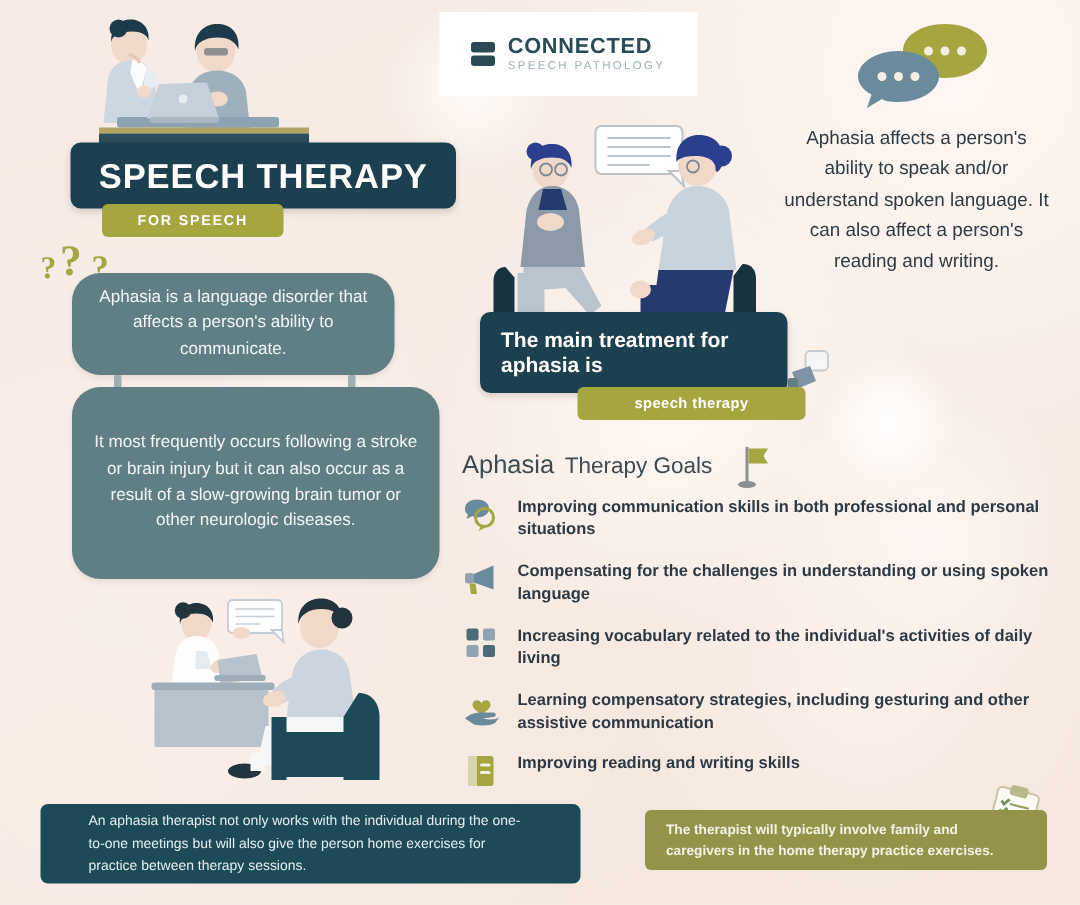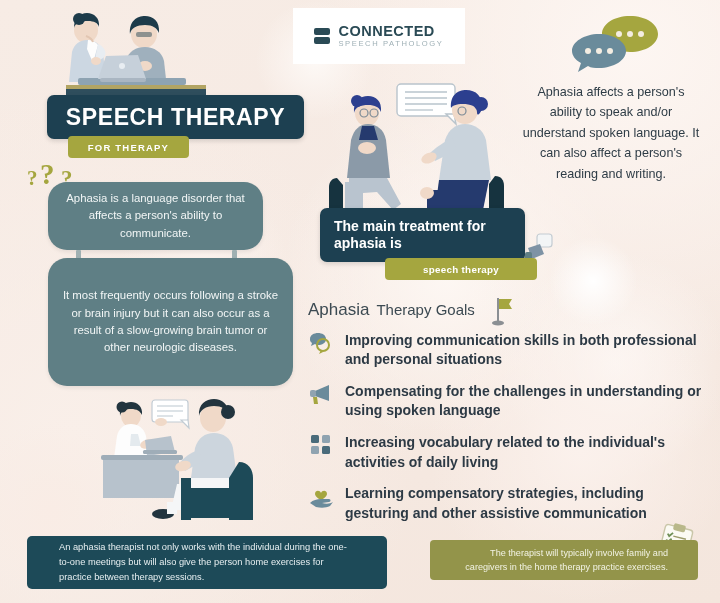--- a/index.html
+++ b/index.html
@@ -89,34 +89,34 @@
   #treat-badge span{color:#fff;font-size:9.8px;font-weight:bold;letter-spacing:.3px;}
 
   
   #goals-head{position:absolute;left:308px;top:300px;display:flex;align-items:baseline;gap:7px;}
   #goals-head .g1{font-size:17px;color:#3c4a52;}
   #goals-head .g2{font-size:15px;color:#3c4a52;}
   #goals-flag{position:absolute;left:487px;top:296px;width:26px;height:30px;}
 
   #goals-list{position:absolute;left:308px;top:330px;width:400px;}
   .goal{display:flex;align-items:flex-start;gap:11px;margin-bottom:11.5px;}
-  .goal .gtxt{font-size:14px;font-weight:bold;color:#2d3a45;line-height:1.38;padding-top:1px;}
+  .goal .gtxt{font-size:11px;font-weight:bold;color:#2d3a45;line-height:1.38;padding-top:1px;}
   .gicon{width:26px;height:26px;flex:0 0 26px;display:flex;align-items:center;justify-content:center;}
 
   
   #banner-left{
     position:absolute;left:27px;top:536px;width:360px;height:53px;background:#1d4a58;border-radius:5px;
     display:flex;align-items:center;
   }
   #banner-left p{margin:18px;padding:0 14px;color:#e6eef0;font-size:9.3px;line-height:1.58;}
   #banner-right{
     position:absolute;left:430px;top:540px;width:268px;height:40px;background:#93944a;border-radius:4px;
     display:flex;align-items:center;
   }
-  #banner-right p{margin:16px;padding:0 14px;color:#f2f3e4;font-size:9.1px;line-height:1.55;text-align:right;}
+  #banner-right p{margin:0;padding:0 14px;color:#f2f3e4;font-size:9.1px;line-height:1.55;text-align:left;font-weight:bold;}
 
   
   .illus{position:absolute;}
   #illus-top{left:48px;top:8px;width:170px;height:100px;}
   #illus-mid{left:315px;top:78px;width:200px;height:148px;}
   #illus-bot{left:95px;top:392px;width:190px;height:135px;}
   #bubbles{position:absolute;left:572px;top:12px;width:110px;height:62px;}
   #mini-device{position:absolute;left:524px;top:232px;width:34px;height:36px;}
   #clipboard{position:absolute;left:655px;top:523px;width:42px;height:46px;}
 </style>
@@ -150,21 +150,21 @@
     <path d="M58 48l32-1 8 24H50z" fill="#c6d0da"></path>
     <rect x="52" y="70" width="46" height="4" rx="2" fill="#aab6c2"></rect>
     <circle cx="74" cy="58" r="3" fill="#e8edf2"></circle>
     <path d="M18 81h140v19H18z" fill="#1d4051" opacity=".92"></path>
   </svg>
 
   <div id="title-bar">
     <span>SPEECH THERAPY</span>
   </div>
   <div id="title-badge">
-    <span>FOR THERAPY</span>
+    <span>FOR SPEECH</span>
   </div>
 
   <div id="logo-card">
     <div id="logo-mark">
         <i></i>
         <i></i>
       </div>
     <div id="logo-text">
       <span class="logo-main">CONNECTED</span>
       <span class="logo-sub">SPEECH PATHOLOGY</span>
@@ -306,20 +306,21 @@
 
     <div class="goal">
       <span class="gicon">
         <svg viewBox="0 0 26 26" width="26" height="26">
           <rect x="4" y="3" width="17" height="20" rx="2" fill="#a5a63f"></rect>
           <rect x="4" y="3" width="6" height="20" fill="#d6d5ae"></rect>
           <rect x="12" y="8" width="7" height="2" rx="1" fill="#f2f2e4"></rect>
           <rect x="12" y="13" width="7" height="2" rx="1" fill="#f2f2e4"></rect>
         </svg>
       </span>
+      <span class="gtxt">Improving reading and writing skills</span>
     </div>
 
   </div>
 
   <svg class="illus" id="illus-bot" viewBox="0 0 190 135">
     <rect x="57" y="8" width="36" height="22" rx="3" fill="#fff" stroke="#c2ccd4" stroke-width="1.2"></rect>
     <path d="M86 28l8 8-1-8z" fill="#fff" stroke="#c2ccd4" stroke-width="1.2"></path>
     <g stroke="#c2ccd4" stroke-width="1.1">
       <line x1="62" y1="14" x2="88" y2="14"></line>
         <line x1="62" y1="19" x2="88" y2="19"></line>

